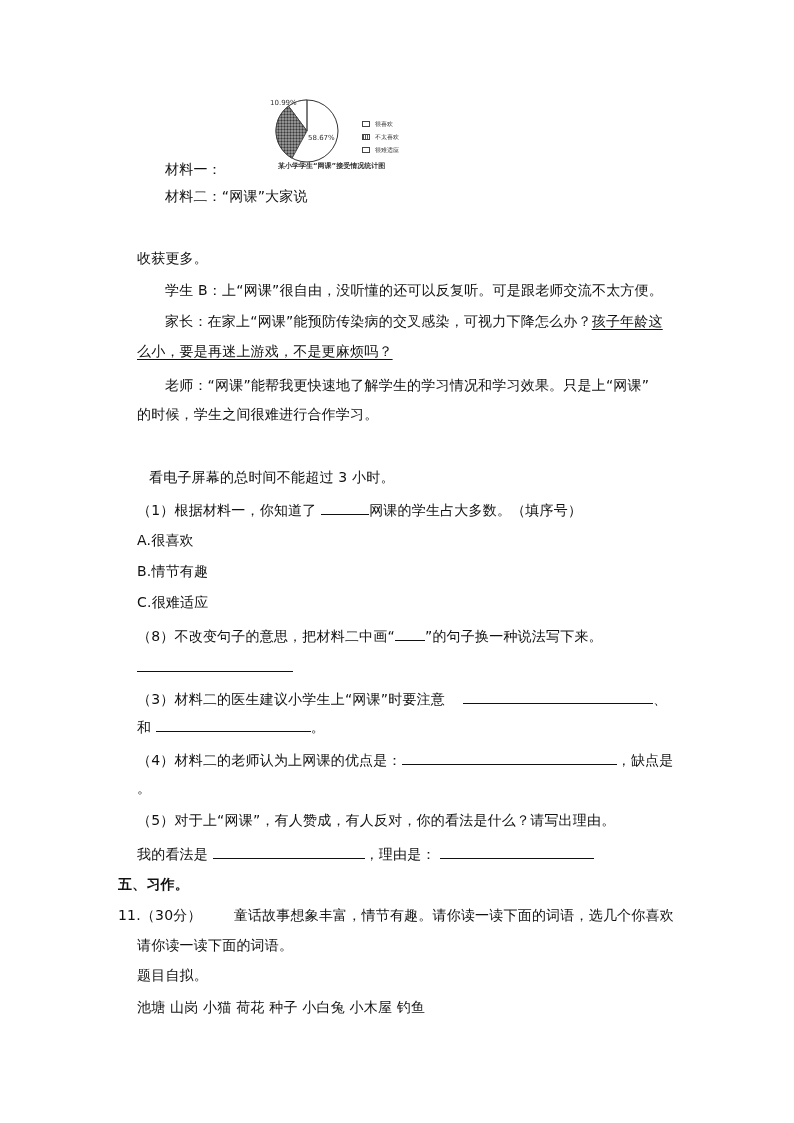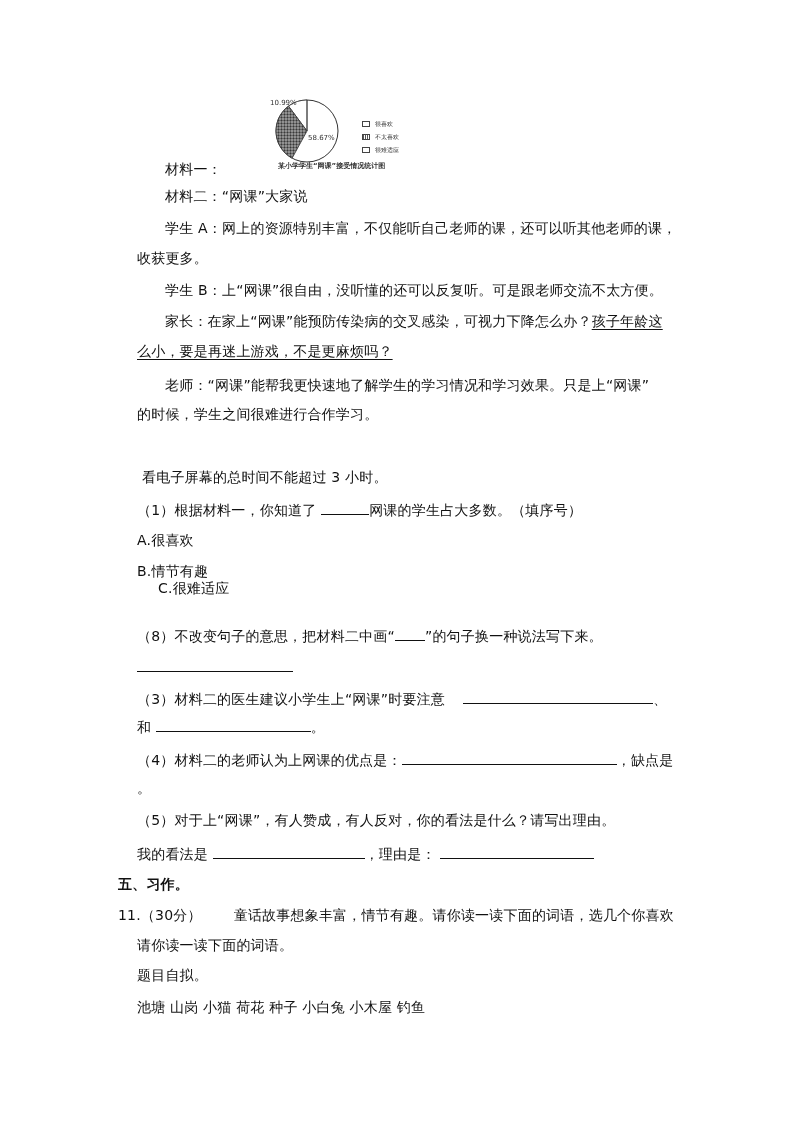--- a/index.html
+++ b/index.html
@@ -47,37 +47,36 @@
       <div class="legend-item"><span class="legend-swatch"></span><span>很喜欢</span></div>
       <div class="legend-item"><span class="legend-swatch dark"></span><span>不太喜欢</span></div>
       <div class="legend-item"><span class="legend-swatch"></span><span>很难适应</span></div>
     </div>
     <div class="caption">某小学学生“网课”接受情况统计图</div>
   </div>
 
   <div class="line" style="left:165px; top:161px;">材料一：</div>
   <div class="line" style="left:165px; top:188px;">材料二：“网课”大家说</div>
 
-  <div class="line" style="left:165px; top:220px;">学生 A：网上的资源特别丰富，不仅能听自己老师的课，还可以听其他老师的课，</div>
   <div class="line" style="left:137px; top:250px;">收获更多。</div>
 
   <div class="line" style="left:165px; top:282px;">学生 B：上“网课”很自由，没听懂的还可以反复听。可是跟老师交流不太方便。</div>
 
   <div class="line" style="left:165px; top:313px;"><span>家长：在家上“网课”能预防传染病的交叉感染，可视力下降怎么办？</span><span class="u">孩子年龄这</span></div>
   <div class="line u" style="left:137px; top:343px;">么小，要是再迷上游戏，不是更麻烦吗？</div>
 
   <div class="line" style="left:165px; top:377px;">老师：“网课”能帮我更快速地了解学生的学习情况和学习效果。只是上“网课”</div>
   <div class="line" style="left:137px; top:406px;">的时候，学生之间很难进行合作学习。</div>
 
-  <div class="line" style="left:142px; top:469px;">看电子屏幕的总时间不能超过 3 小时。</div>
+  <div class="line" style="left:149px; top:469px;">看电子屏幕的总时间不能超过 3 小时。</div>
 
   <div class="line" style="left:137px; top:500px;"><span>（1）根据材料一，你知道了 </span><span class="blank" style="width:48px;"></span><span>网课的学生占大多数。（填序号）</span></div>
   <div class="line" style="left:137px; top:532px;">A.很喜欢</div>
   <div class="line" style="left:137px; top:563px;">B.情节有趣</div>
-  <div class="line" style="left:137px; top:580px;margin-left:21px;">C.很难适应</div>
+  <div class="line" style="left:137px; top:594px;">C.很难适应</div>
 
   <div class="line" style="left:137px; top:626px;"><span>（8）不改变句子的意思，把材料二中画“</span><span class="blank" style="width:30px;"></span><span>”的句子换一种说法写下来。</span></div>
   <div style="position:absolute; left:137px; top:671px; width:156px; border-bottom:1px solid #111;"></div>
 
   <div class="line" style="left:137px; top:689px;"><span>（3）材料二的医生建议小学生上“网课”时要注意</span><span class="blank" style="width:190px; margin-left:18px;"></span><span>、</span></div>
   <div class="line" style="left:137px; top:717px;"><span>和 </span><span class="blank" style="width:155px;"></span><span>。</span></div>
 
   <div class="line" style="left:137px; top:750px;"><span>（4）材料二的老师认为上网课的优点是：</span><span class="blank" style="width:215px;"></span><span>，缺点是</span></div>
   <div class="line" style="left:137px; top:780px;">。</div>
 

